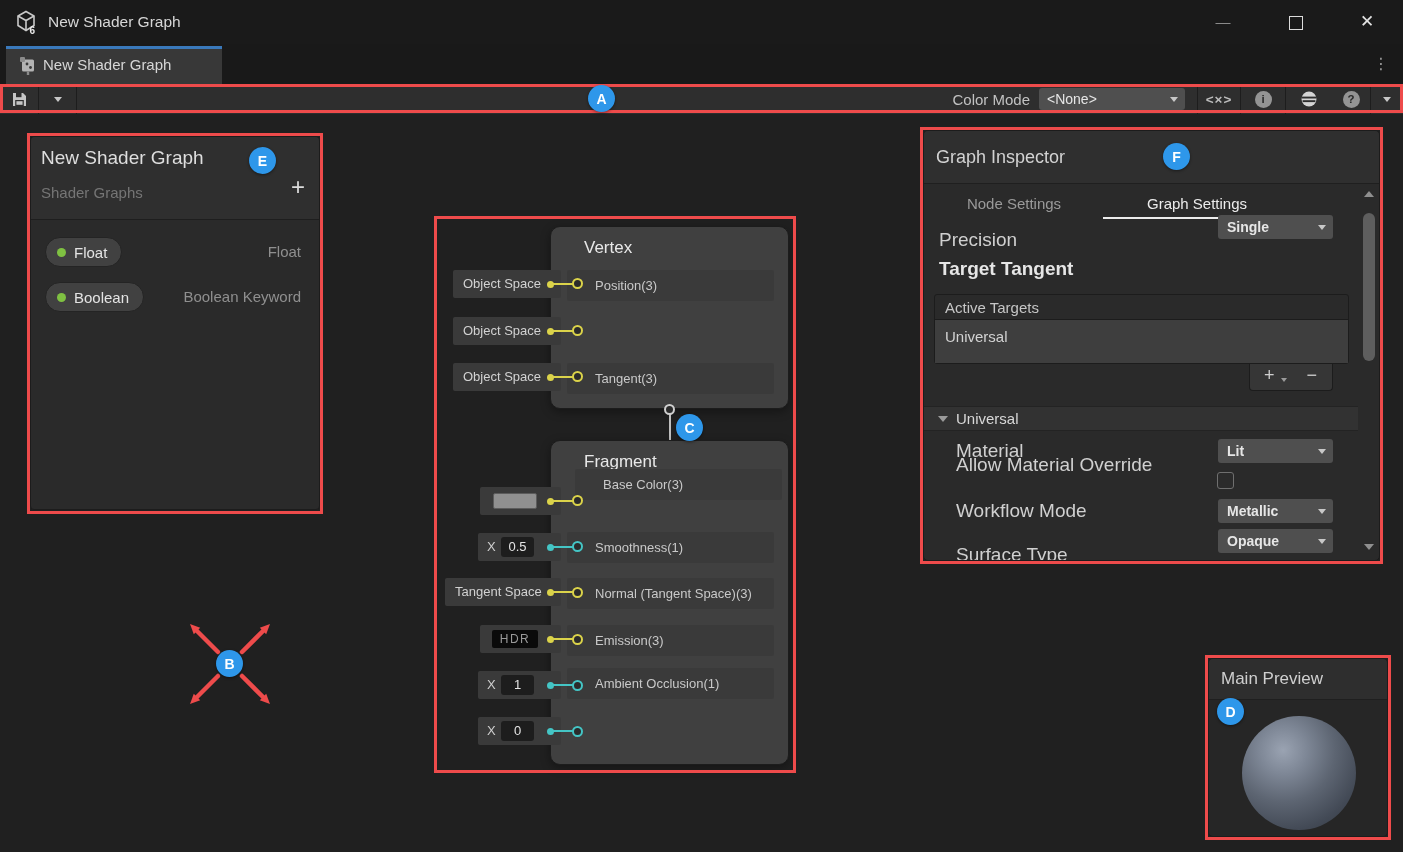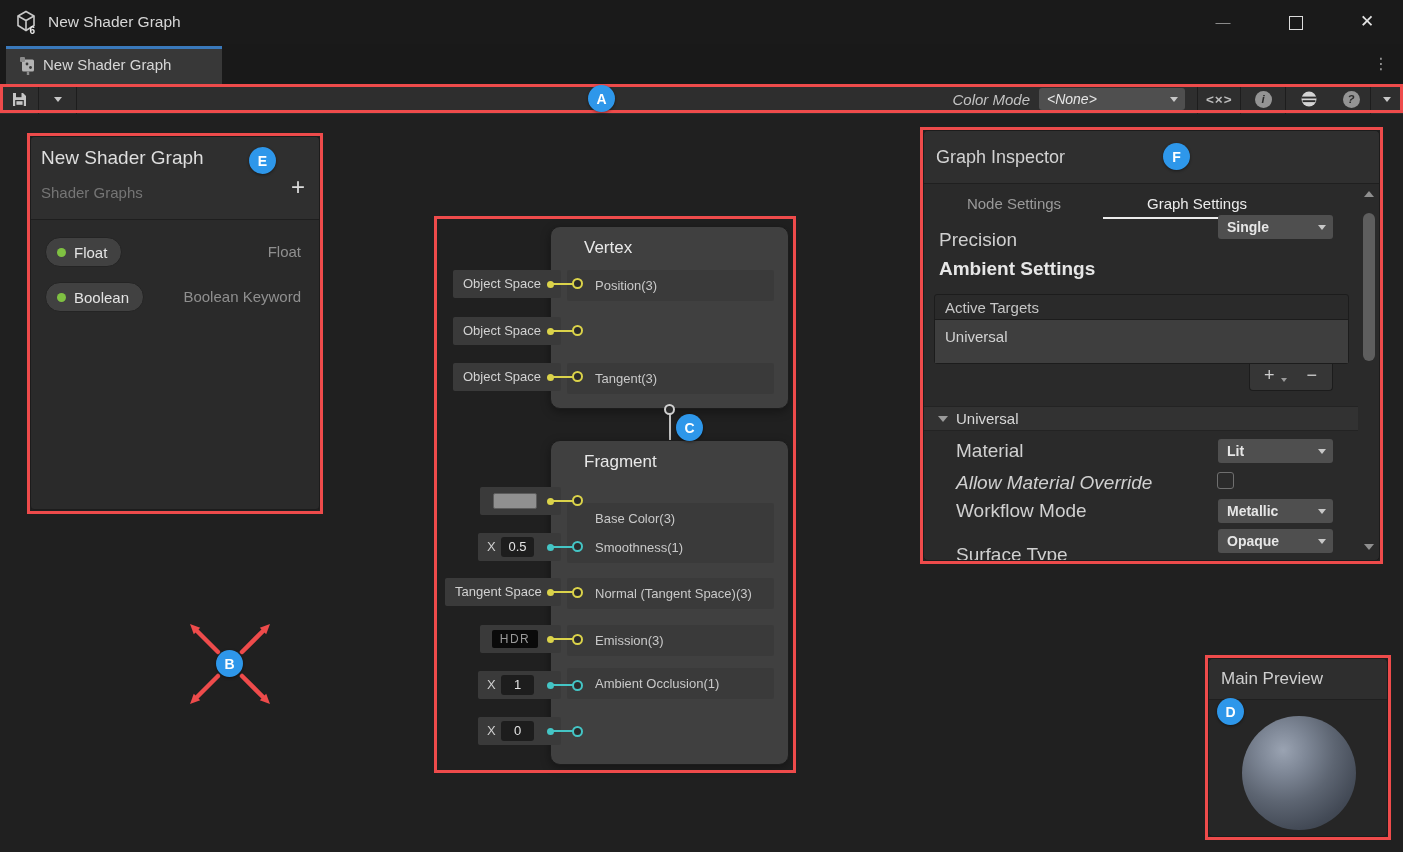--- a/index.html
+++ b/index.html
@@ -141,21 +141,21 @@
         <rect x="4.2" y="9" width="8.6" height="6" fill="#2e2e2e"></rect>
         <rect x="5.4" y="10.2" width="6.2" height="3.6" fill="#c6c6c6"></rect>
       </svg>
     </div>
     <div class="sep"></div>
     <div class="tb-btn" style="width:37px;">
       <span class="caret"></span>
     </div>
     <div class="sep"></div>
 
-    <div style="margin-left:auto;display:flex;align-items:center;height:20px;font-style:italic;">
+    <div style="margin-left:auto;display:flex;align-items:center;height:20px;">
       <span class="tb-label" style="margin-right:9px;">Color Mode</span>
       <div class="dropdown" style="width:146px;height:22px;line-height:22px;padding-left:8px;box-sizing:border-box;margin-right:12px;">
         <span>&lt;None&gt;</span>
         <span class="caret dd-caret"></span>
       </div>
       <div class="sep"></div>
       <div class="tb-btn" style="width:42px;">
         <span class="code-glyph">&lt;×&gt;</span>
       </div>
       <div class="sep"></div>
@@ -223,21 +223,21 @@
     <span class="wtext">Object Space</span>
     <span class="wdot" style="background-color: rgb(219, 211, 74);"></span>
   </div>
 
   <div class="connector-line"></div>
   <div class="connector-ring" style="left:664px;top:404px;"></div>
   <div class="connector-ring" style="left:664px;top:450px;"></div>
 
   <div class="node" style="left:550px;top:440px;width:239px;height:325px;">
     <div class="node-title">Fragment</div>
-    <div class="slot" style="top:62px;">Base Color(3)</div>
+    <div class="slot" style="top:28px;margin-left:8px;">Base Color(3)</div>
     <div class="slot" style="top:91px;">Smoothness(1)</div>
     <div class="slot" style="top:137px;">Normal (Tangent Space)(3)</div>
     <div class="slot" style="top:184px;">Emission(3)</div>
     <div class="slot" style="top:227px;">Ambient Occlusion(1)</div>
   </div>
 
   <div class="ring" style="left: 572px; top: 495px; border-color: rgb(219, 211, 74);"></div>
   <div class="ring" style="left: 572px; top: 541px; border-color: rgb(68, 197, 197);"></div>
   <div class="ring" style="left: 572px; top: 587px; border-color: rgb(219, 211, 74);"></div>
   <div class="ring" style="left: 572px; top: 634px; border-color: rgb(219, 211, 74);"></div>
@@ -284,21 +284,21 @@
     </div>
     <div class="insp-tab" style="left:20px;width:140px;color:#9a9a9a;">Node Settings</div>
     <div class="insp-tab" style="left:188px;width:170px;color:#ececec;">Graph Settings</div>
     <div class="tab-underline"></div>
 
     <div class="insp-label" style="left:15px;top:97px;">Precision</div>
     <div class="dropdown insp-dd" style="top:84px;">
       <span>Single</span>
       <span class="caret dd-caret"></span>
     </div>
-    <div class="insp-label" style="left:15px;top:126px;font-weight:bold;color:#e6e6e6;">Ambient Settings</div>
+    <div class="insp-label" style="left:15px;top:126px;font-weight:bold;color:#e6e6e6;">Target Tangent</div>
 
     <div class="atbox">
       <div class="at-head">Active Targets</div>
       <div class="at-item">Universal</div>
     </div>
     <div class="tray">
       <span class="plus">+</span>
       <span class="plus-caret"></span>
       <span class="minus">−</span>
     </div>
@@ -307,21 +307,21 @@
       <span class="tri-down"></span>
       <span class="foldout-label">Universal</span>
     </div>
 
     <div class="insp-label" style="left:32px;top:308px;">Material</div>
     <div class="dropdown insp-dd" style="top:308px;">
       <span>Lit</span>
       <span class="caret dd-caret"></span>
     </div>
 
-    <div class="insp-label" style="left:32px;top:340px;font-style:italic;">Allow Material Override</div>
+    <div class="insp-label" style="left:32px;top:322px;">Allow Material Override</div>
     <div class="checkbox"></div>
 
     <div class="insp-label" style="left:32px;top:368px;">Workflow Mode</div>
     <div class="dropdown insp-dd" style="top:368px;">
       <span>Metallic</span>
       <span class="caret dd-caret"></span>
     </div>
 
     <div class="insp-label" style="left:32px;top:412px;">Surface Type</div>
     <div class="dropdown insp-dd" style="top:398px;">

